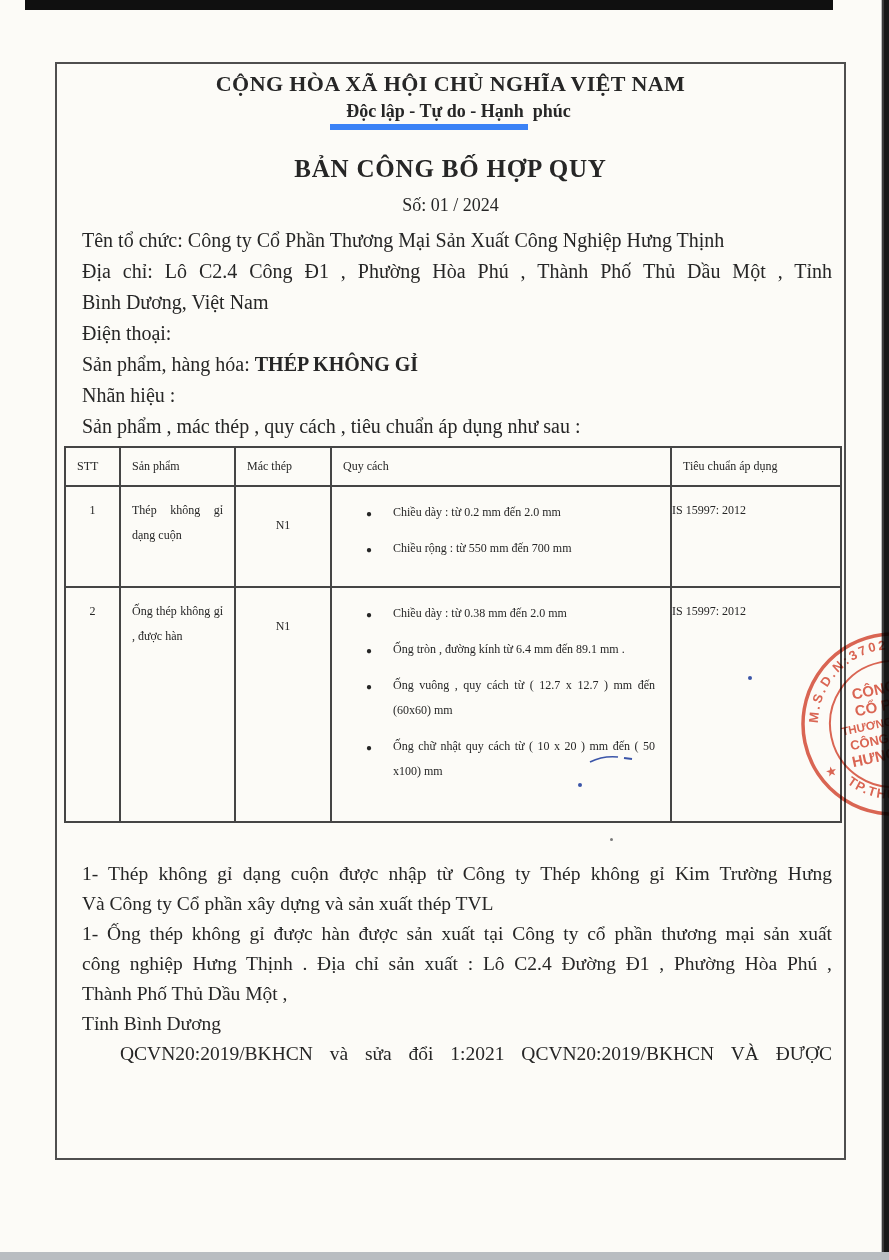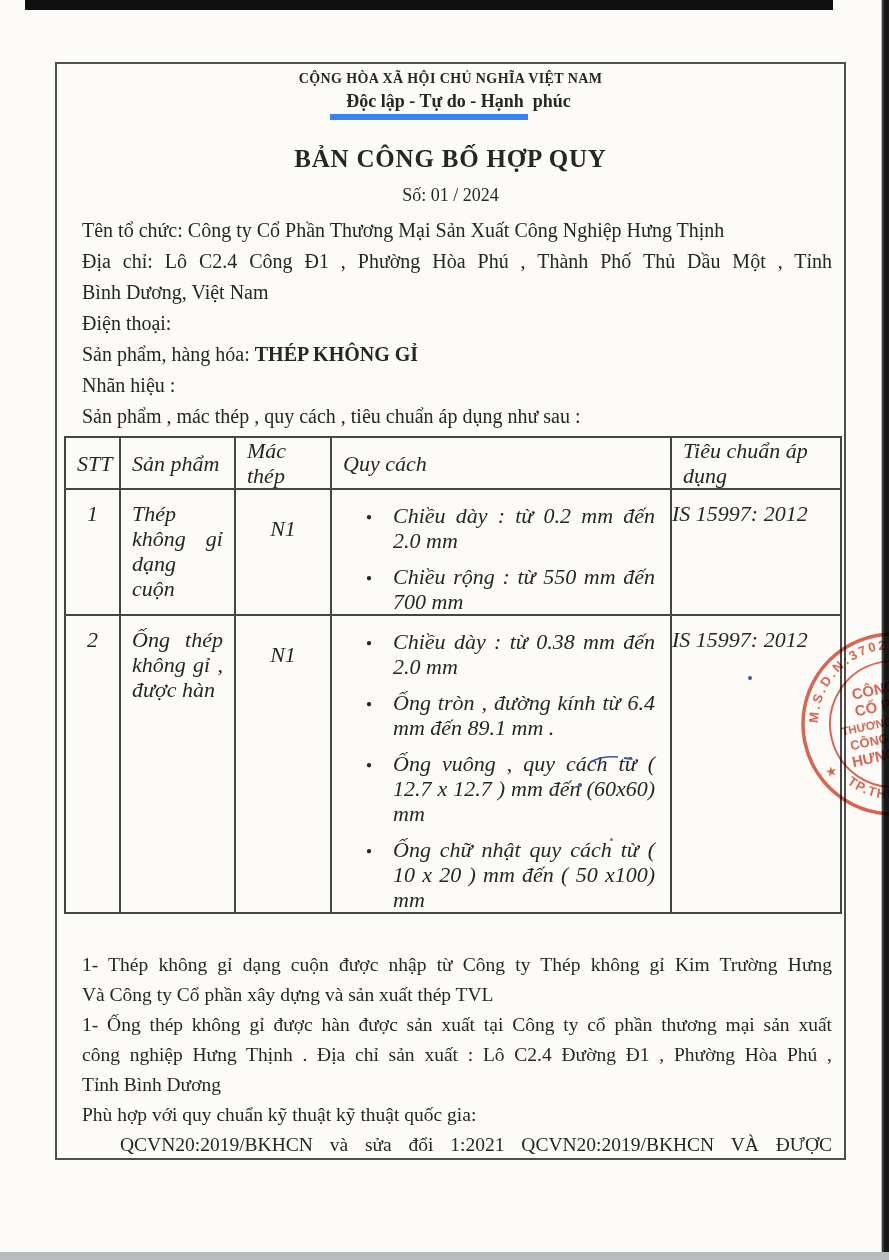--- a/index.html
+++ b/index.html
@@ -13,35 +13,35 @@
   .artifact-top-bar { position:absolute; left:25px; top:0; width:808px; height:10px; background:#101010; }
   .artifact-right-strip { position:absolute; right:0; top:0; width:8px; height:1260px;
     background:linear-gradient(to right,#bdbdbd 0 1px,#3a3a3a 1px 3px,#181818 3px 100%); }
   .artifact-bottom-bar { position:absolute; left:0; bottom:0; width:889px; height:8px; background:#b9bdc1; }
 
   .frame {
     position:absolute; left:55px; top:62px; width:791px; height:1098px;
     border:2px solid #4f4f4f; box-sizing:border-box;
   }
 
-  .nat-title { text-align:center; margin-top:7px; font-size:14px; font-weight:bold; letter-spacing:.4px; }
+  .nat-title { text-align:center; margin-top:7px; font-size:22px; font-weight:bold; letter-spacing:.4px; }
   .motto { text-align:center; margin-top:4px; font-size:18px; font-weight:bold; }
   .motto-underline { display:inline-block; border-bottom:6px solid #3b82f6; padding:0 4px 2px 16px; }
   .motto-tail { display:inline-block; padding-left:5px; }
   .doc-title { text-align:center; margin:25px 0 0 0; font-size:25px; font-weight:bold; letter-spacing:.8px; }
   .doc-num { text-align:center; margin-top:12px; font-size:18px; }
 
   .body-block { margin:9px 12px 0 25px; font-size:20px; line-height:31px; }
   .body-block p { margin:0; }
   .justify-full { text-align:justify; text-align-last:justify; }
   .indent-sm { margin-left:5px; }
 
   table.spec {
     margin:4px 0 0 7px; border-collapse:collapse; table-layout:fixed; width:776px;
-    font-size:22px; line-height:25px;font-style:italic;
+    font-size:12px; line-height:25px;
   }
   table.spec th, table.spec td { border:2px solid #454545; vertical-align:top; box-sizing:border-box; }
   table.spec thead th { height:39px; font-weight:normal; text-align:left; padding:0 4px 0 11px; vertical-align:middle; }
   th.col-stt, td.cell-stt { text-align:center; }
   td.cell-stt { padding-top:11px; }
   td.cell-prod { padding:11px 11px 0 11px; text-align:justify; }
   td.cell-mac { text-align:center; padding-top:26px;margin-top:27px; }
   td.cell-std { padding:11px 6px 0 0; }
   td.cell-qc { padding:2px 0 0 0; }
   .qc-item { position:relative; padding-left:61px; padding-right:15px; margin-top:11px; text-align:justify; }
@@ -140,22 +140,22 @@
           <td class="cell-std">IS 15997: 2012</td>
         </tr>
       </tbody>
     </table>
 
     <div class="notes-block">
       <p class="n1l1 justify-full">1-  Thép không gỉ dạng cuộn được nhập từ Công ty Thép không gỉ Kim Trường Hưng</p>
       <p class="n1l2">Và Công ty Cổ phần xây dựng và sản xuất thép TVL</p>
       <p class="n2l1 justify-full">1-  Ống thép không gỉ được hàn được sản xuất tại Công ty cổ phần thương mại sản xuất</p>
       <p class="n2l2 justify-full">công nghiệp Hưng Thịnh . Địa chỉ sản xuất : Lô C2.4 Đường Đ1 , Phường Hòa Phú ,</p>
+      <p class="n2l3">Thành Phố Thủ Dầu Một ,</p>
       <p class="prov">Tỉnh Bình Dương</p>
-      <p class="conform">Phù hợp với quy chuẩn kỹ thuật kỹ thuật quốc gia:</p>
       <p class="qcvn qcvn1 justify-full">QCVN20:2019/BKHCN và sửa đổi 1:2021 QCVN20:2019/BKHCN VÀ ĐƯỢC</p>
     </div>
   </div>
 
   <svg class="stamp-svg" width="235" height="240" viewBox="0 0 235 240">
     <g transform="rotate(-12 115 114)" fill="#d8513d" stroke="none" font-family="Liberation Sans, sans-serif">
       <circle cx="115" cy="114" r="90" fill="none" stroke="#d8513d" stroke-width="3.5"></circle>
       <circle cx="115" cy="114" r="63" fill="none" stroke="#d8513d" stroke-width="2"></circle>
       <defs>
         <path id="arcTop" d="M 40 114 A 75 75 0 0 1 190 114" fill="none"></path>

